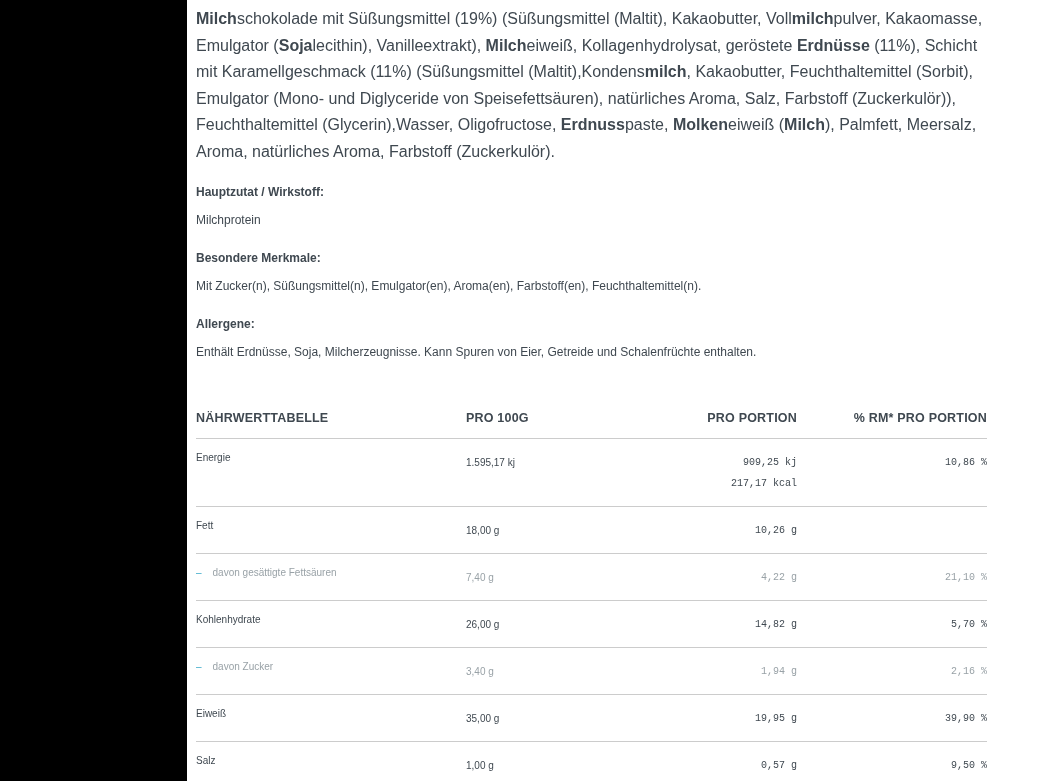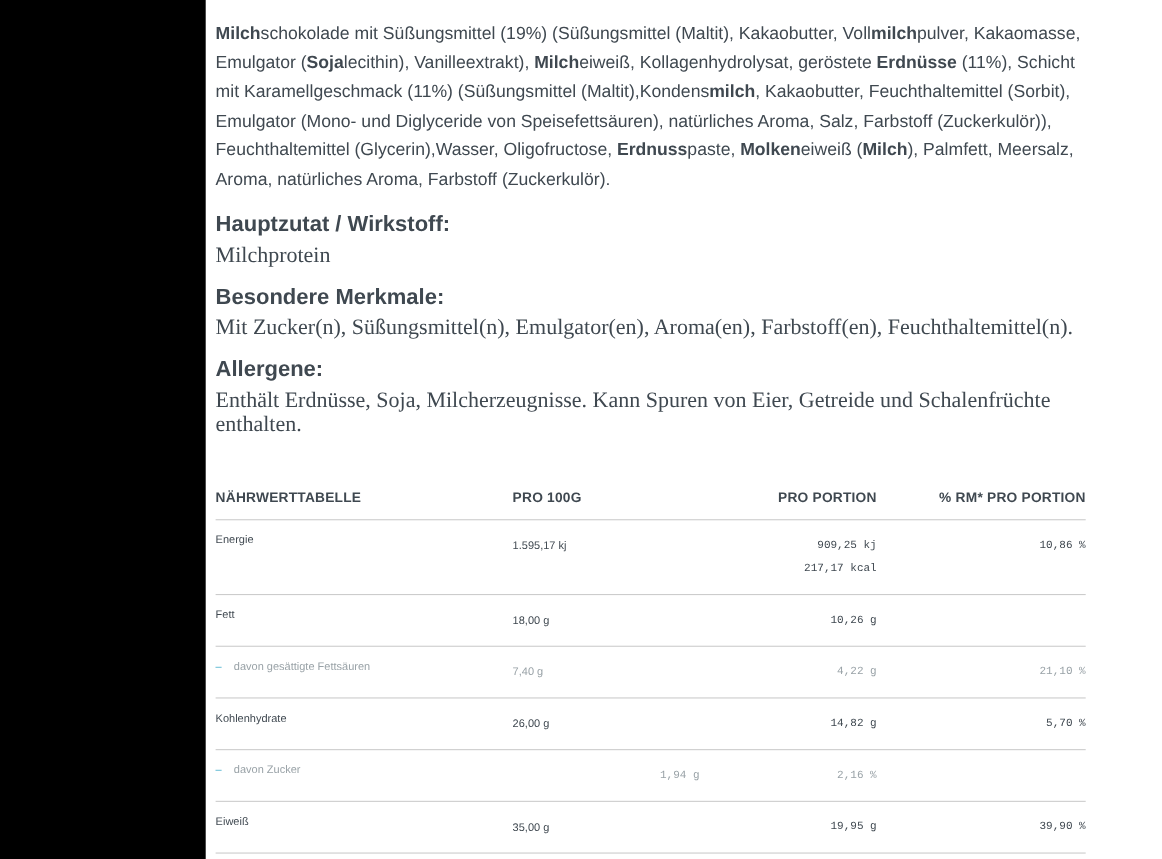--- a/index.html
+++ b/index.html
@@ -26,41 +26,40 @@
   .left-strip{
     position:absolute;
     left:0;top:0;
     width:187px;height:781px;
     background:var(--strip-color);
   }
   .content{
     position:absolute;
     left:187px;top:0;
     width:869px;height:781px;
-    padding:18px 69px 0 9px;
+    padding:6px 69px 0 9px;
     color:var(--text-color);
   }
   .ingredients{
     margin:0;
     font-size:16px;
     line-height:26.5px;
   }
   .b{font-weight:700;}
   .section{margin-top:17px;}
   .section h3{
     margin:0 0 7px 0;
-    font-size:20px;
+    font-size:12px;
     font-weight:700;
     line-height:20px;
   }
   .section p{
     margin:0;
-    font-size:20px;
+    font-size:12px;
     line-height:22px;
-    font-family:Liberation Serif, serif;
   }
   .nutrition-table{margin-top:46px;}
   .nt-header{
     display:grid;
     grid-template-columns:270px 170px 161px 190px;
     font-size:12.5px;
     font-weight:700;
     letter-spacing:0.2px;
     padding:2px 0 13px 0;
     border-bottom:1px solid var(--rule-color);
@@ -156,20 +155,23 @@
             </div>
             <div class="cell c3">
               <div class="vline">14,82 g</div>
             </div>
             <div class="cell c4">
               <div class="vline">5,70 %</div>
             </div>
           </div>
           <div class="nt-row sub">
             <div class="cell c1"><span class="dash">–</span><span>davon Zucker</span></div>
+            <div class="cell c2">
+              <div class="vline">3,40 g</div>
+            </div>
             <div class="cell c3">
               <div class="vline">1,94 g</div>
             </div>
             <div class="cell c4">
               <div class="vline">2,16 %</div>
             </div>
           </div>
           <div class="nt-row">
             <div class="cell c1"><span>Eiweiß</span></div>
             <div class="cell c2">

